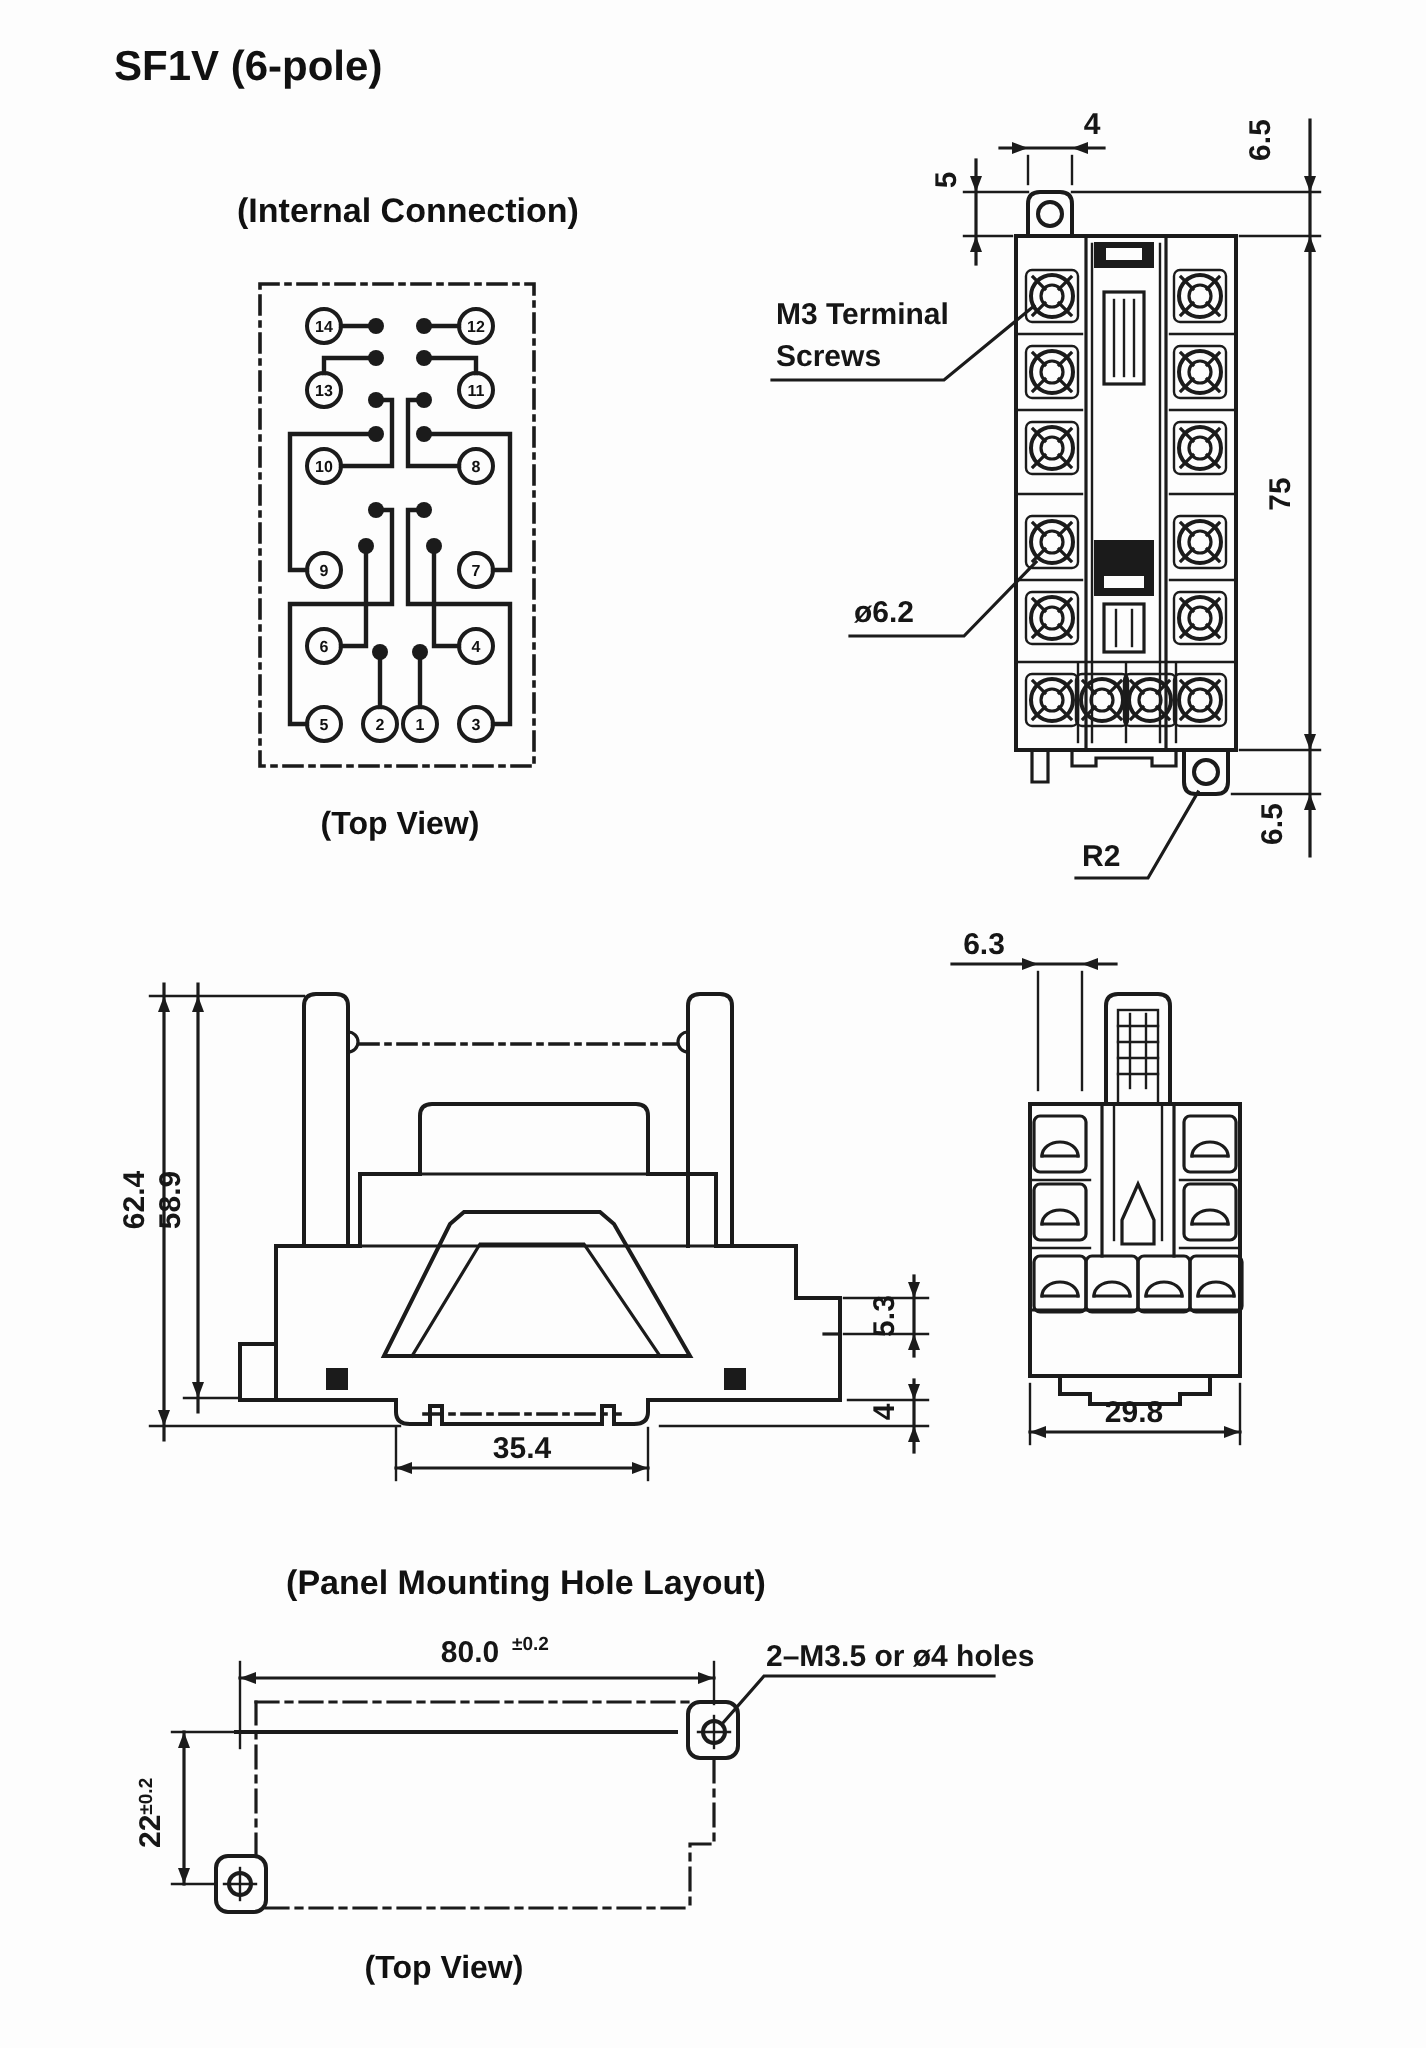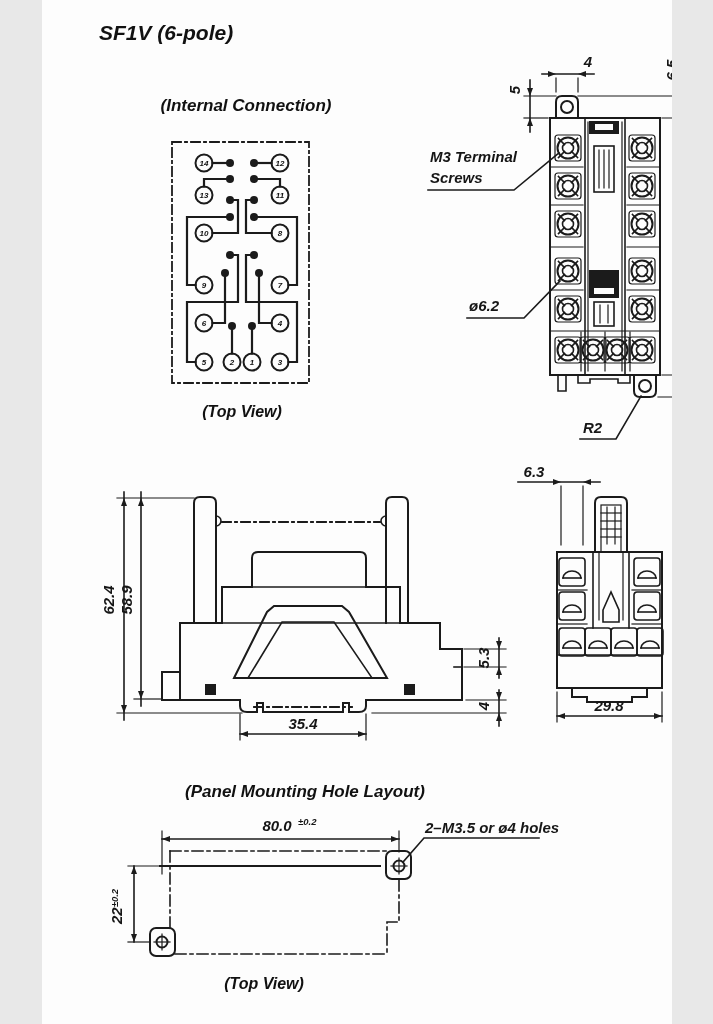--- a/index.html
+++ b/index.html
@@ -1,17 +1,17 @@
 <!DOCTYPE html>
 <html><head>
 <meta charset="utf-8">
 <style>
   html,body{margin:0;padding:0;background:#e8e8e8;}
-  .page{position:relative;width:630px;height:1024px;background:#fdfdfd;margin:0 auto;
-        font-family:"Liberation Sans",sans-serif;overflow:hidden;font-style:italic;}
+  .page{position:relative;width:713px;height:1024px;background:#fdfdfd;margin:0 auto;
+        font-family:"Liberation Sans",sans-serif;overflow:hidden;}
   svg{position:absolute;left:0;top:0;}
   .ln{stroke:#1b1b1b;fill:none;stroke-width:2;stroke-linecap:square;}
   .ln-thin{stroke:#1b1b1b;fill:none;stroke-width:1.2;stroke-linecap:square;}
   .ln-med{stroke:#1b1b1b;fill:none;stroke-width:1.6;stroke-linecap:square;}
   .wire{stroke:#1b1b1b;fill:none;stroke-width:2.2;stroke-linecap:square;}
   .dash{stroke-dasharray:11 4 3 4;}
   .dash2{stroke-dasharray:9 4 2 4;stroke-width:1.8;}
   .blk{fill:#1b1b1b;stroke:none;}
   .wht{fill:#fdfdfd;stroke:none;}
   .arr{fill:#1b1b1b;stroke:none;}

